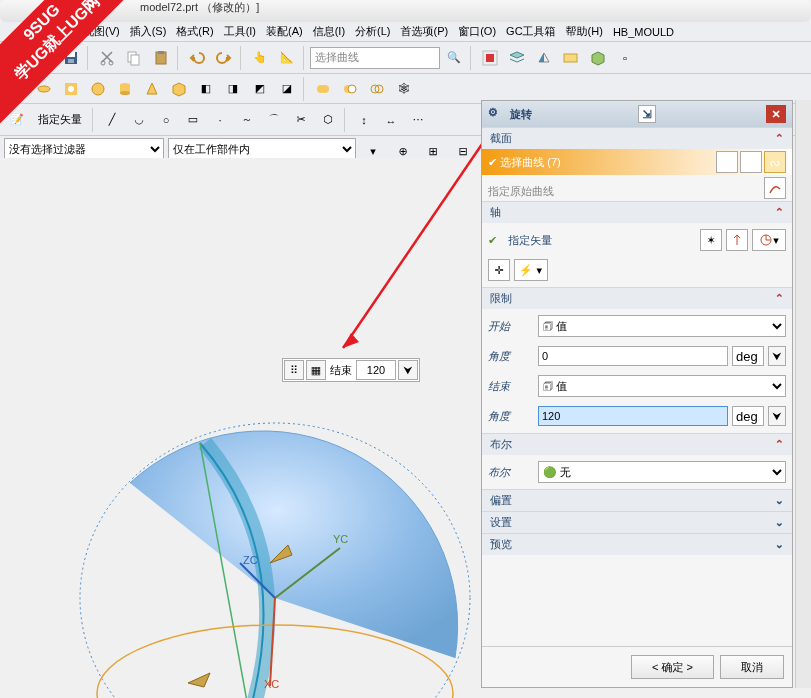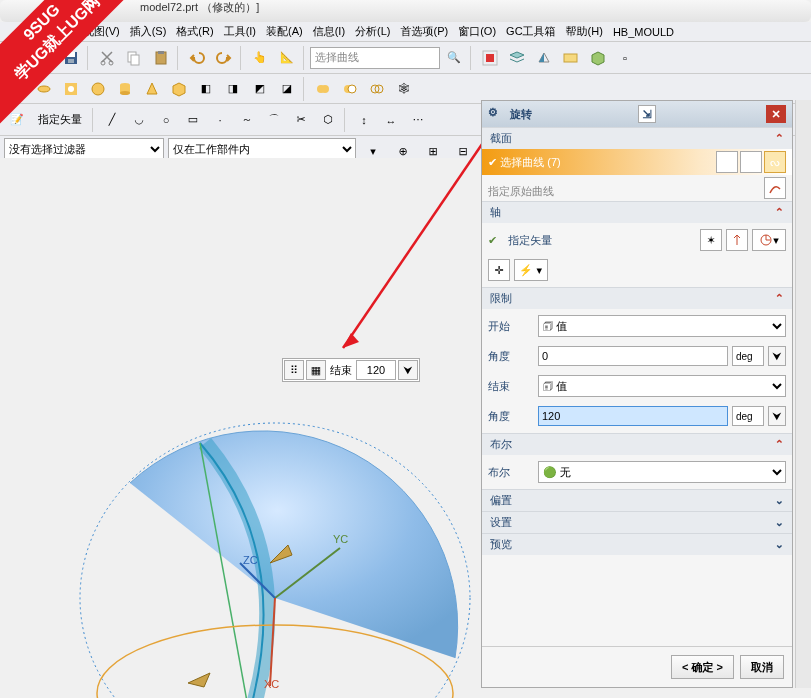--- a/index.html
+++ b/index.html
@@ -32,37 +32,37 @@
   .panel-title { height: 26px; background: linear-gradient(#dce4ec, #c4d0dc); display: flex; align-items: center; padding: 0 6px; font-weight: bold; color: #2b4b72; }
   .panel-title .gear { width: 16px; height: 16px; margin-right: 6px; }
   .panel-title .close { margin-left: auto; width: 20px; height: 18px; background: #c0392b; color: #fff; display: flex; align-items: center; justify-content: center; font-size: 11px; }
   
   .section-hd { height: 22px; background: #e8ebef; display: flex; align-items: center; padding: 0 8px; color: #2b4b72; border-top: 1px solid #d4d8dd; }
   .section-hd .caret { margin-left: auto; color: #c0392b; font-weight: bold; }
   .section-hd .caretd { margin-left: auto; color: #2b4b72; font-weight: bold; }
   .section-body { padding: 4px 6px; display: flex; flex-direction: column; gap: 4px; }
   
   .row { display: flex; align-items: center; height: 26px; gap: 4px; }
-  .row .lab { flex: 0 0 46px; color: #2b4b72; }
+  .row .lab { flex: 0 0 46px; color: #2b4b72; font-style: italic; }
   .row .field { flex: 1; }
   .selrow { background: linear-gradient(90deg, #f39c12, #fde8c6 70%, #fff); color: #fff; padding: 3px 6px; display: flex; align-items: center; height: 26px; }
   .selrow .rbtns { margin-left: auto; display: flex; gap: 2px; }
   .ibtn { width: 22px; height: 22px; border: 1px solid #aaa; background: #fff; display: inline-flex; align-items: center; justify-content: center; }
   .ibtn.active { background: #fde8b0; border-color: #d9a43b; }
   .plainrow { padding: 2px 6px; display: flex; align-items: flex-end; color: #888; height: 26px; }
   .plainrow .rbtns { margin-left: auto; }
   
   select.combo { height: 22px; border: 1px solid #aaa; background: #fff; }
   input.num { height: 20px; border: 1px solid #aaa; padding: 0 3px; }
   input.num.hl { background: #cfe7ff; border-color: #4a90d9; }
-  .unit { width: 32px; height: 20px; border: 1px solid #aaa; background: #fff; display: inline-flex; align-items: center; padding: 0 3px; font-size: 10px; }
+  .unit { width: 32px; height: 20px; border: 1px solid #aaa; background: #fff; display: inline-flex; align-items: center; padding: 0 3px; font-size: 13px; }
   .arrow { width: 18px; height: 20px; border: 1px solid #aaa; background: #f5f5f5; display: inline-flex; align-items: center; justify-content: center; }
   
   .panel-buttons { margin-top: auto; padding: 8px; display: flex; justify-content: flex-end; gap: 6px; border-top: 1px solid #ccc; }
-  .panel-buttons button { height: 24px; padding: 0 10px; border: 1px solid #aaa; background: linear-gradient(#fcfcfc,#e8e8e8); font-weight: bold; }
+  .panel-buttons button { height: 24px; padding: 0 20px; border: 1px solid #aaa; background: linear-gradient(#fcfcfc,#e8e8e8); }
   
   .redarrow { position: absolute; pointer-events: none; }
   
   .watermark { position: absolute; left: -6px; top: -6px; width: 150px; height: 150px; transform: rotate(-45deg); transform-origin: 30% 50%; color: #fff; font-weight: bold; z-index: 50; pointer-events: none; }
   .watermark .bg { position: absolute; left: -30px; top: 30px; width: 210px; height: 56px; background: #e31b23; }
   .watermark .txt { position: absolute; left: 0; top: 36px; width: 160px; text-align: center; font-size: 16px; line-height: 16px; }
   .watermark .txt2 { position: absolute; left: 0; top: 56px; width: 160px; text-align: center; font-size: 16px; }
   
   .sbar { position: absolute; right: 0; top: 100px; width: 16px; bottom: 10px; background: #e8e8e8; border-left: 1px solid #ccc; }
 

